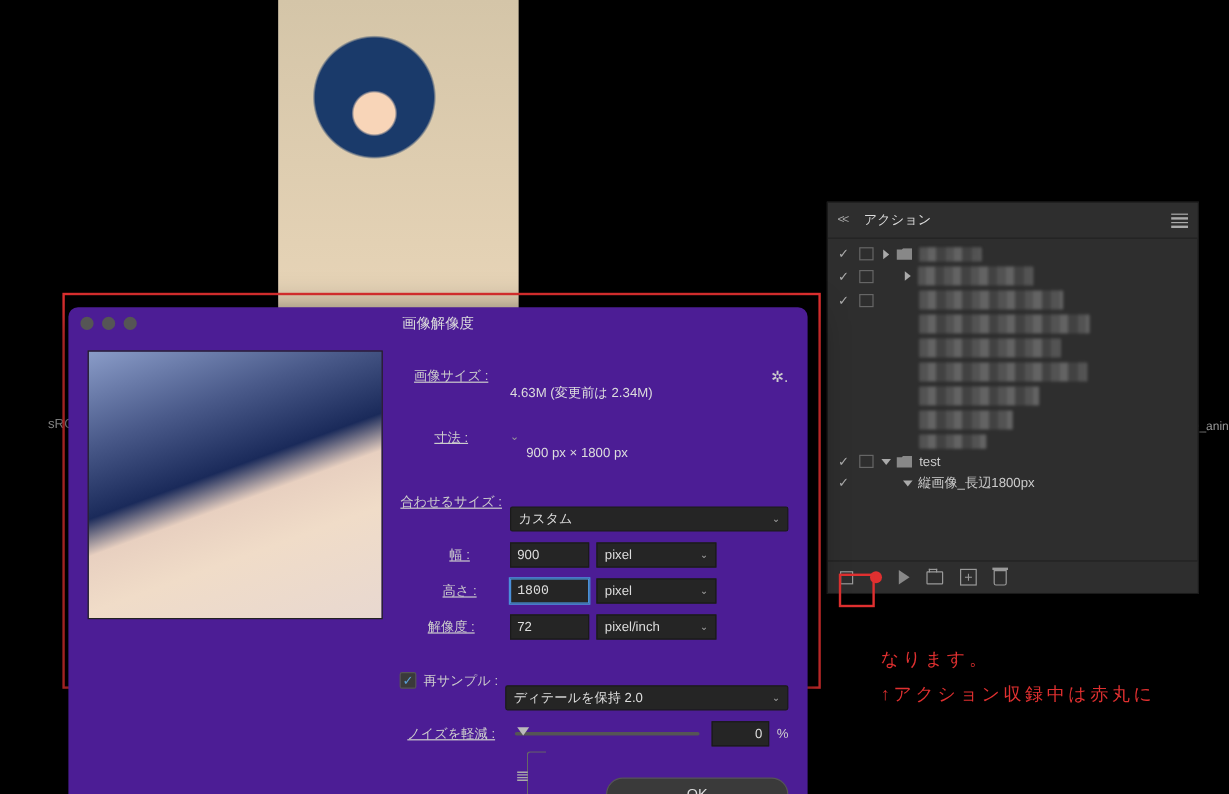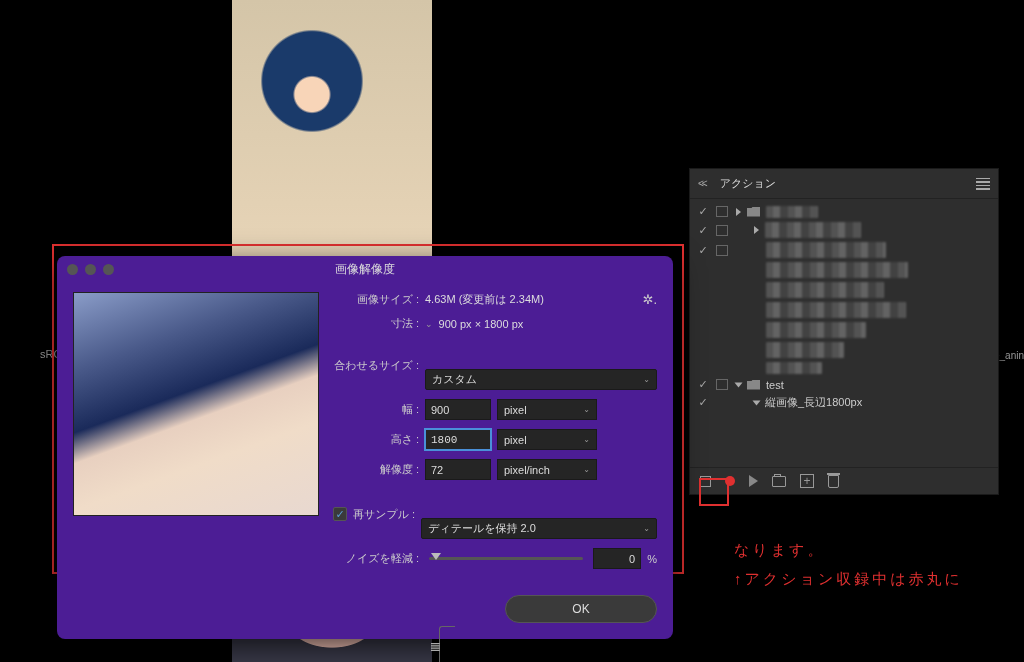--- a/index.html
+++ b/index.html
@@ -174,23 +174,23 @@
       flex: 1;
       display: flex; flex-direction: column;
       gap: 9px;
       font-size: 11px;
     }
     .form-row {
       display: flex; align-items: center;
       gap: 6px;
     }
     .form-label {
-      width: 86px; text-align: right; color: #ccc;
-    }
-    .form-val { color: #ddd; }
+      width: 86px; text-align: center; color: #ccc; text-decoration: underline;
+    }
+    .form-val { color: #ddd; margin-top: 28px; }
     .gear { color: #ccc; font-size: 13px; margin-left: auto;}
     .select-combo {
       flex: 1; height: 21px;
       background: #252525;
       border: 1px solid #1a1a1a;
       border-radius: 2px;
       padding: 0 6px;
       display: flex; align-items: center; justify-content: space-between;
       color: #ddd;
       margin-top: 29px;

